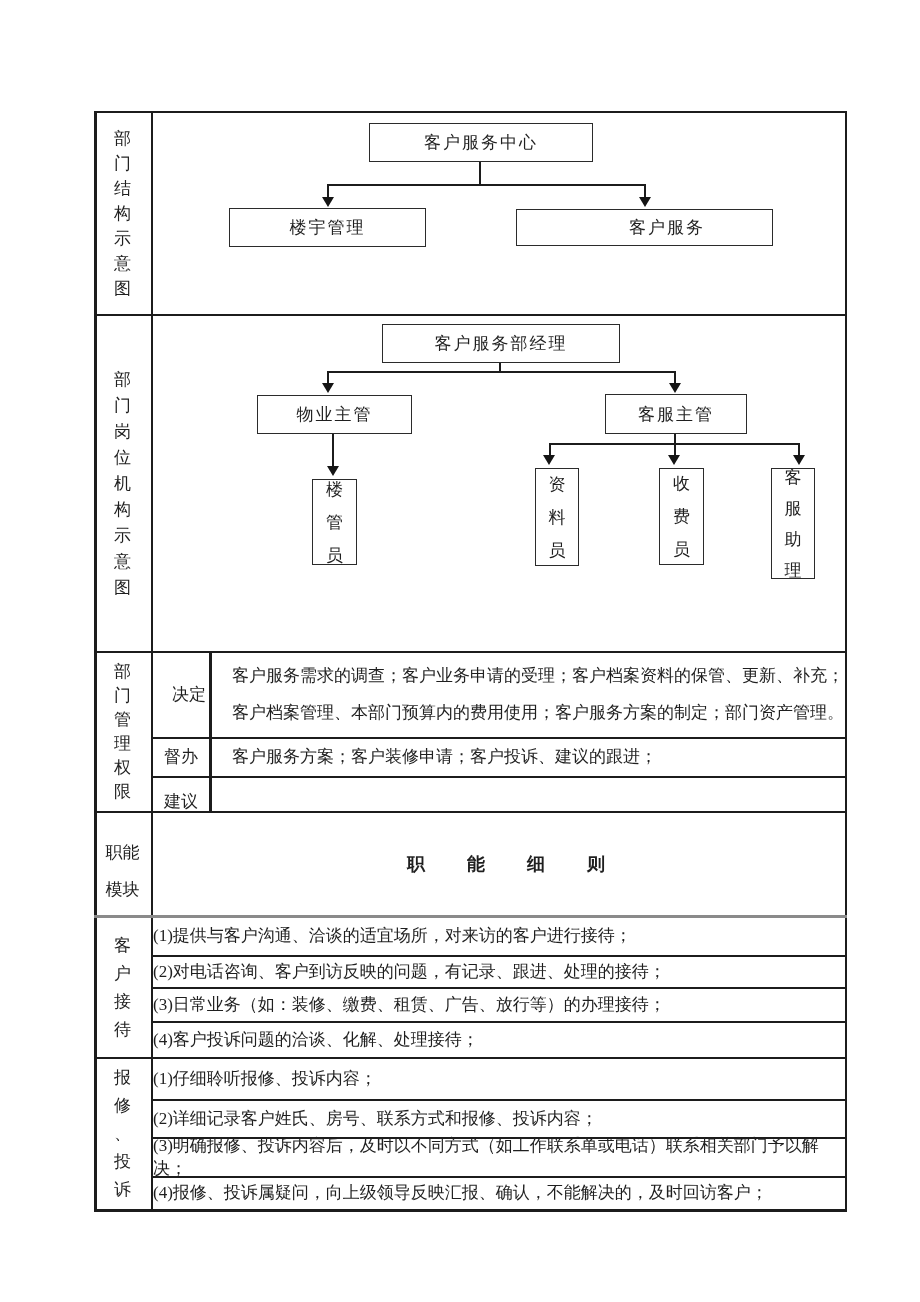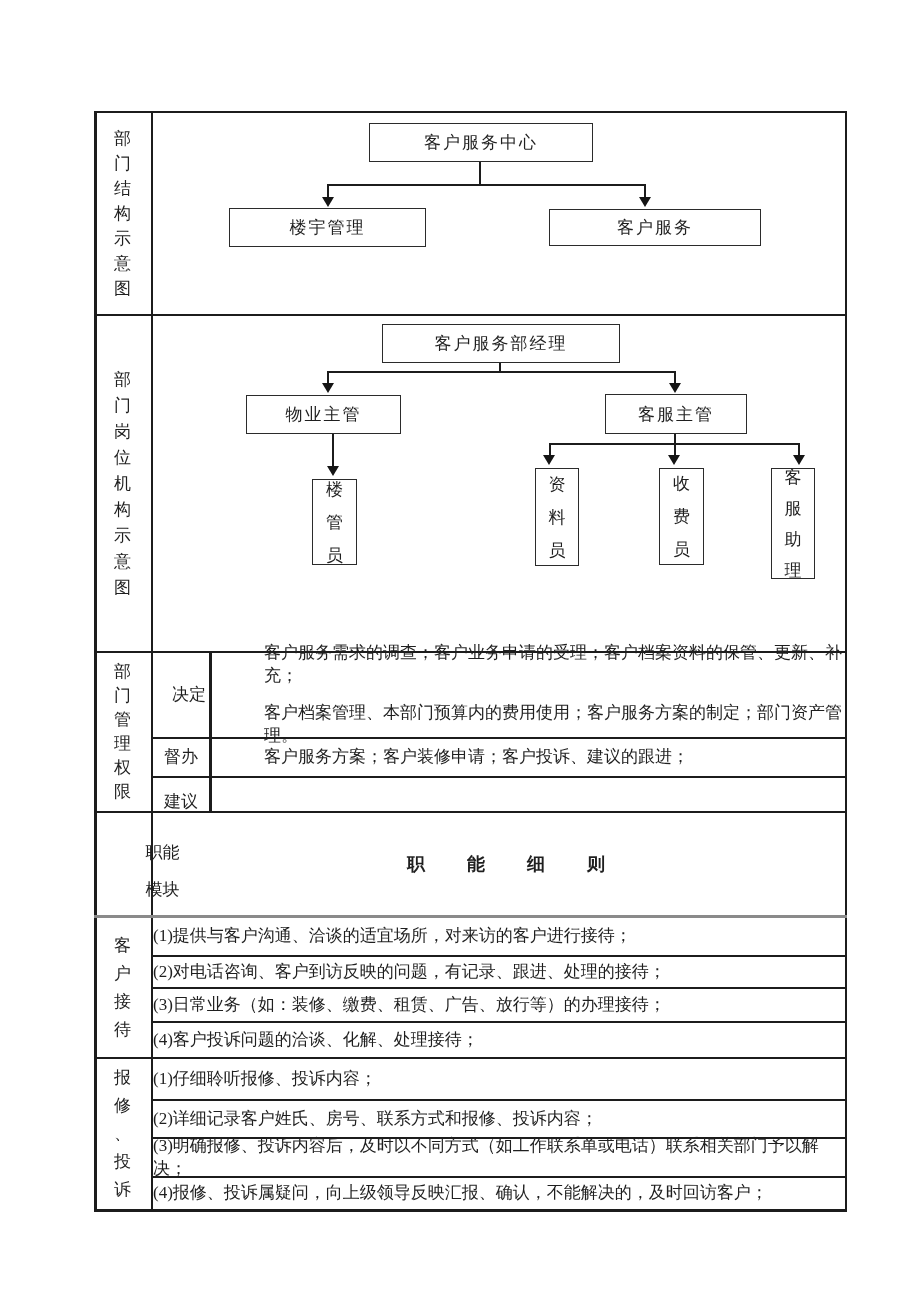--- a/index.html
+++ b/index.html
@@ -14,21 +14,21 @@
   .vchars span{display:block;text-align:center;}
   .obox{position:absolute;border:1.5px solid #2b2b2b;background:#fff;display:flex;
         align-items:center;justify-content:center;font-size:17px;z-index:2;
         letter-spacing:2px;}
   .vbox{flex-direction:column;letter-spacing:0;}
   .vbox.vchars{gap:10px;}
   .arrowhead{position:absolute;width:0;height:0;border-left:6px solid transparent;
              border-right:6px solid transparent;border-top:10px solid #151515;z-index:2;}
   .txt{font-size:17px;line-height:1.35;}
   .authority-content{position:absolute;display:flex;flex-direction:column;
-        justify-content:center;gap:14px;padding-left:52px;box-sizing:border-box;z-index:2;}
+        justify-content:center;gap:14px;padding-left:20px;box-sizing:border-box;z-index:2;}
   .item-row{position:absolute;display:flex;align-items:center;
         box-sizing:border-box;z-index:2;}
   .module-title{font-weight:bold;font-size:18px;letter-spacing:2px;padding-left:8px;}
   .watermark{position:absolute;left:228px;top:596px;font-family:"Liberation Sans","DejaVu Sans",sans-serif;
         font-size:52px;color:#cbcbcb;letter-spacing:1px;z-index:3;white-space:nowrap;}
 </style>
 </head>
 <body>
 
 <div class="page">
@@ -70,21 +70,21 @@
 
   <div>
     <div class="obox" style="left:369px;top:123px;width:222px;height:37px;">客户服务中心</div>
     <div class="line" style="left:479px;top:159px;width:2px;height:27px;"></div>
     <div class="line" style="left:327px;top:184px;width:319px;height:2px;"></div>
     <div class="line" style="left:327px;top:184px;width:2px;height:14px;"></div>
     <div class="arrowhead" style="left:322px;top:197px;"></div>
     <div class="line" style="left:644px;top:184px;width:2px;height:14px;"></div>
     <div class="arrowhead" style="left:639px;top:197px;"></div>
     <div class="obox" style="left:229px;top:208px;width:195px;height:37px;">楼宇管理</div>
-    <div class="obox" style="left:549px;top:209px;width:210px;height:35px;">客户服务</div>
+    <div class="obox" style="left:516px;top:209px;width:210px;height:35px;padding-left:45px;">客户服务</div>
   </div>
 
   <div class="vlabel vchars" style="left:94px;top:318px;width:57px;height:332px;line-height:26px;">
       <span>部</span>
       <span>门</span>
       <span>岗</span>
       <span>位</span>
       <span>机</span>
       <span>构</span>
       <span>示</span>
@@ -94,21 +94,21 @@
 
   <div>
     <div class="obox" style="left:382px;top:324px;width:236px;height:37px;">客户服务部经理</div>
     <div class="line" style="left:499px;top:360px;width:2px;height:13px;"></div>
     <div class="line" style="left:327px;top:371px;width:349px;height:2px;"></div>
     <div class="line" style="left:327px;top:371px;width:2px;height:13px;"></div>
     <div class="arrowhead" style="left:322px;top:383px;"></div>
     <div class="line" style="left:674px;top:371px;width:2px;height:13px;"></div>
     <div class="arrowhead" style="left:669px;top:383px;"></div>
 
-    <div class="obox" style="left:246px;top:395px;width:153px;height:37px;font-family:Liberation Serif, serif;">物业主管</div>
+    <div class="obox" style="left:257px;top:395px;width:153px;height:37px;font-family:Liberation Serif, serif;">物业主管</div>
     <div class="obox" style="left:605px;top:394px;width:140px;height:38px;">客服主管</div>
 
     <div class="line" style="left:332px;top:432px;width:2px;height:36px;"></div>
     <div class="arrowhead" style="left:327px;top:466px;"></div>
     <div class="obox vbox vchars" style="left:312px;top:479px;width:43px;height:84px;">
         <span>楼</span>
         <span>管</span>
         <span>员</span>
       </div>
 
@@ -154,21 +154,21 @@
     <div class="txt">客户档案管理、本部门预算内的费用使用；客户服务方案的制定；部门资产管理。</div>
   </div>
 
   <div class="cellbox center txt" style="left:153px;top:739px;width:56px;height:37px;">督办</div>
   <div class="authority-content" style="left:212px;top:739px;width:633px;height:37px;">
     <div class="txt">客户服务方案；客户装修申请；客户投诉、建议的跟进；</div>
   </div>
 
   <div class="cellbox center txt" style="left:153px;top:778px;width:56px;height:33px;margin-top:8px;">建议</div>
 
-  <div class="cellbox center" style="left:94px;top:813px;width:57px;height:116px;margin-left:40px;">
+  <div class="cellbox center" style="left:94px;top:813px;width:57px;height:116px;">
     <div style="width:38px;font-size:17px;line-height:37px;word-break:break-all;text-align:center;">职能模块</div>
   </div>
   <div class="cellbox center module-title" style="left:153px;top:813px;width:692px;height:102px;">职　　能　　细　　则</div>
 
   <div class="vlabel vchars" style="left:94px;top:918px;width:57px;height:139px;line-height:28px;">
       <span>客</span>
       <span>户</span>
       <span>接</span>
       <span>待</span>
     </div>

